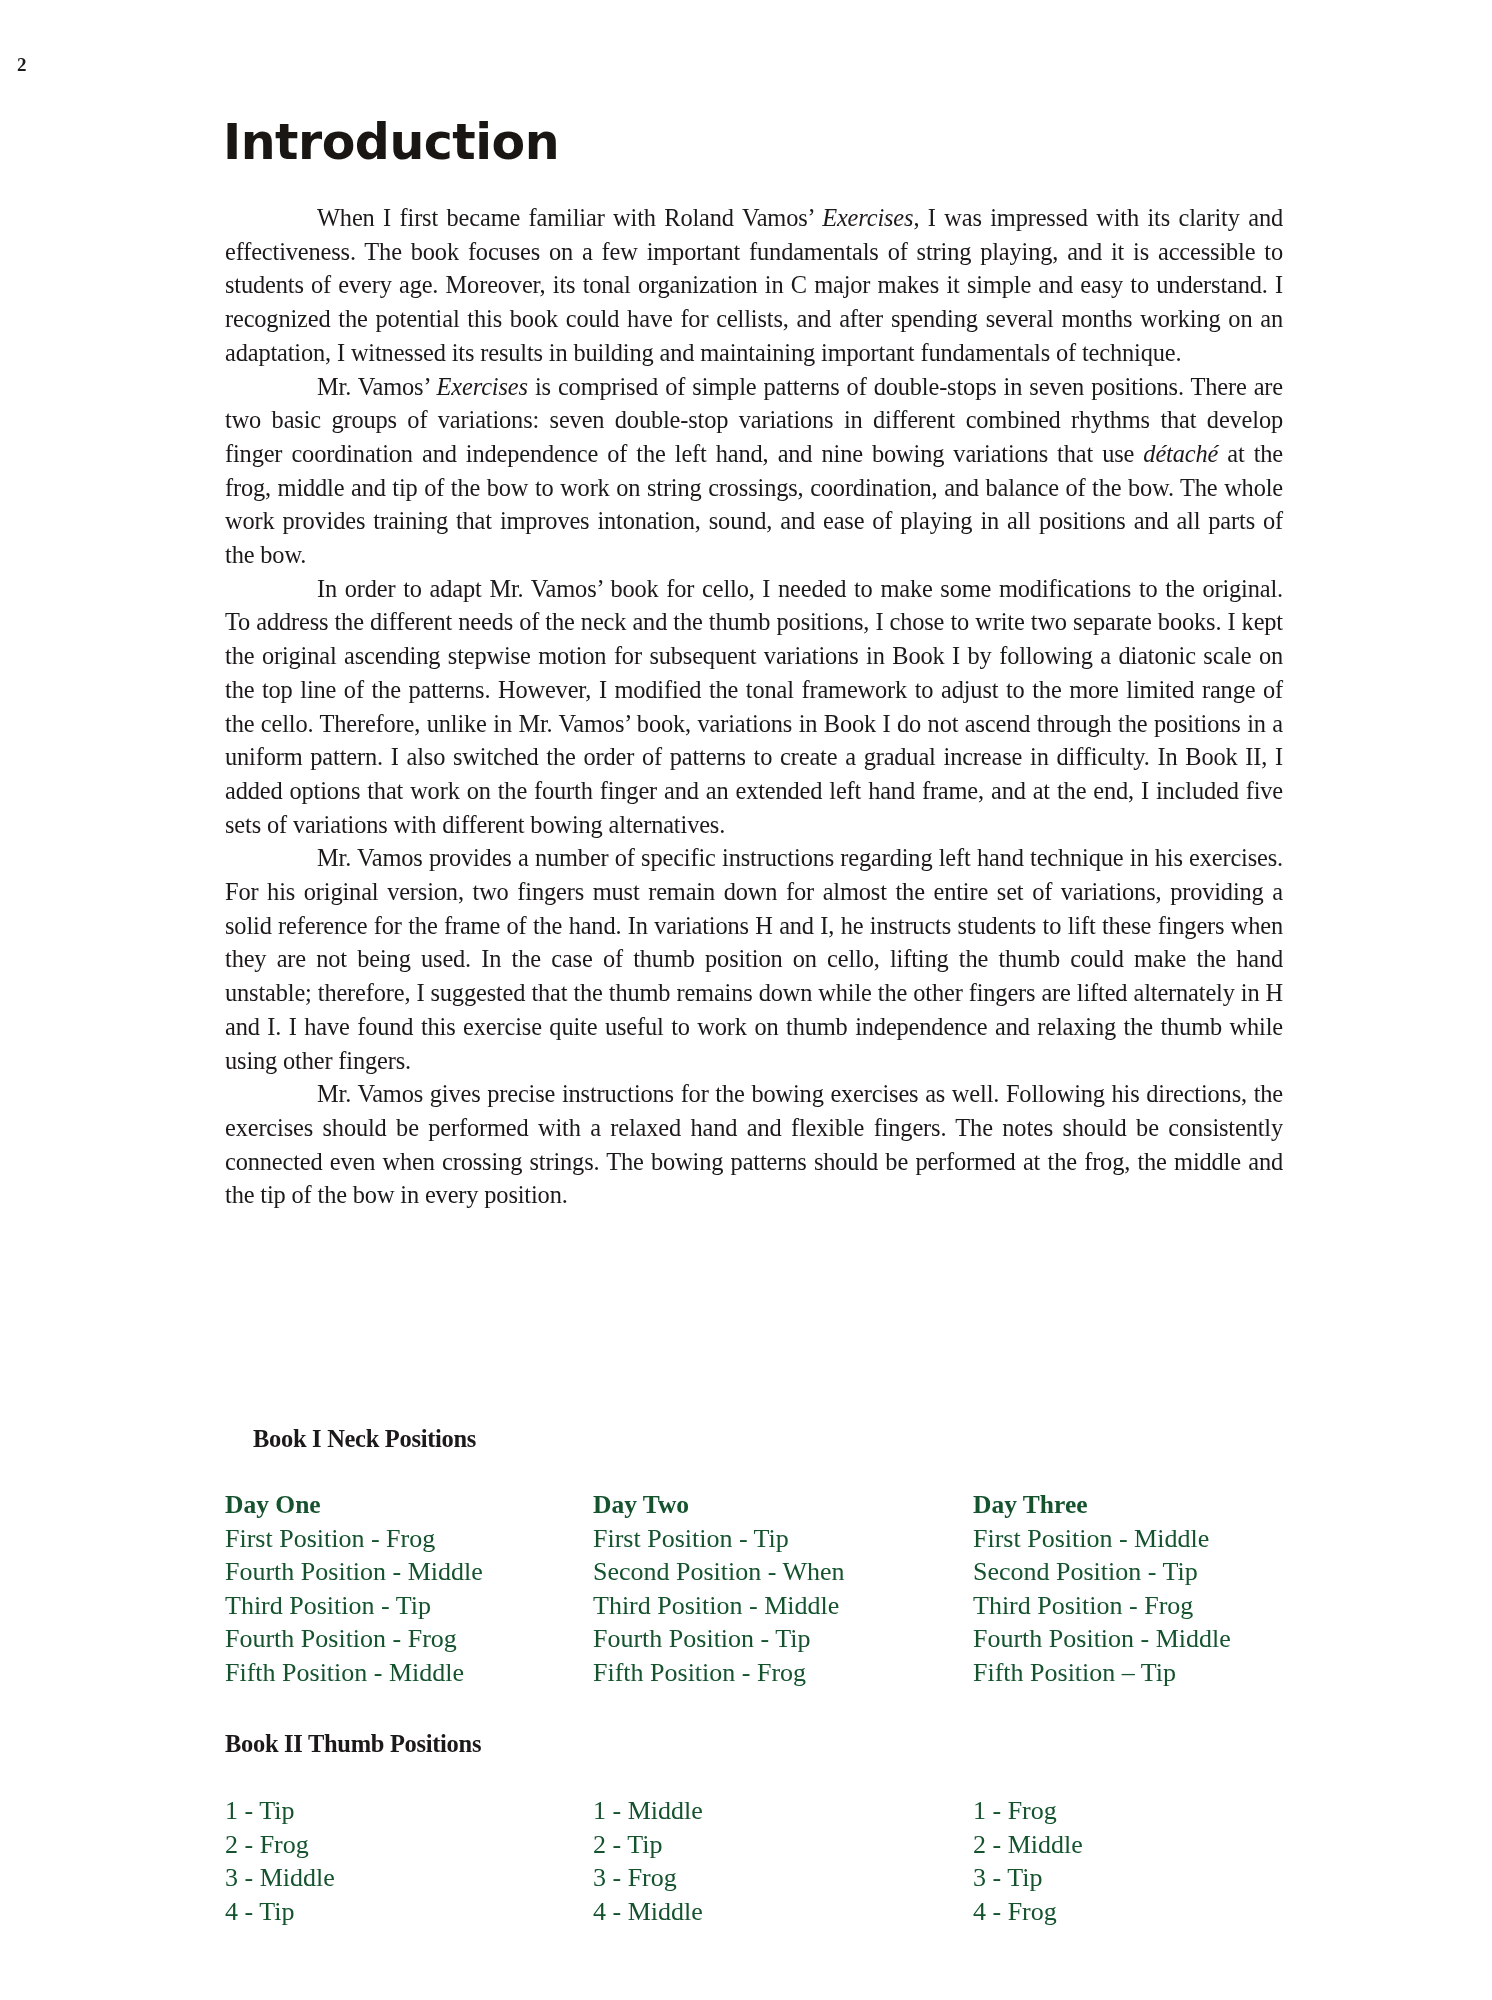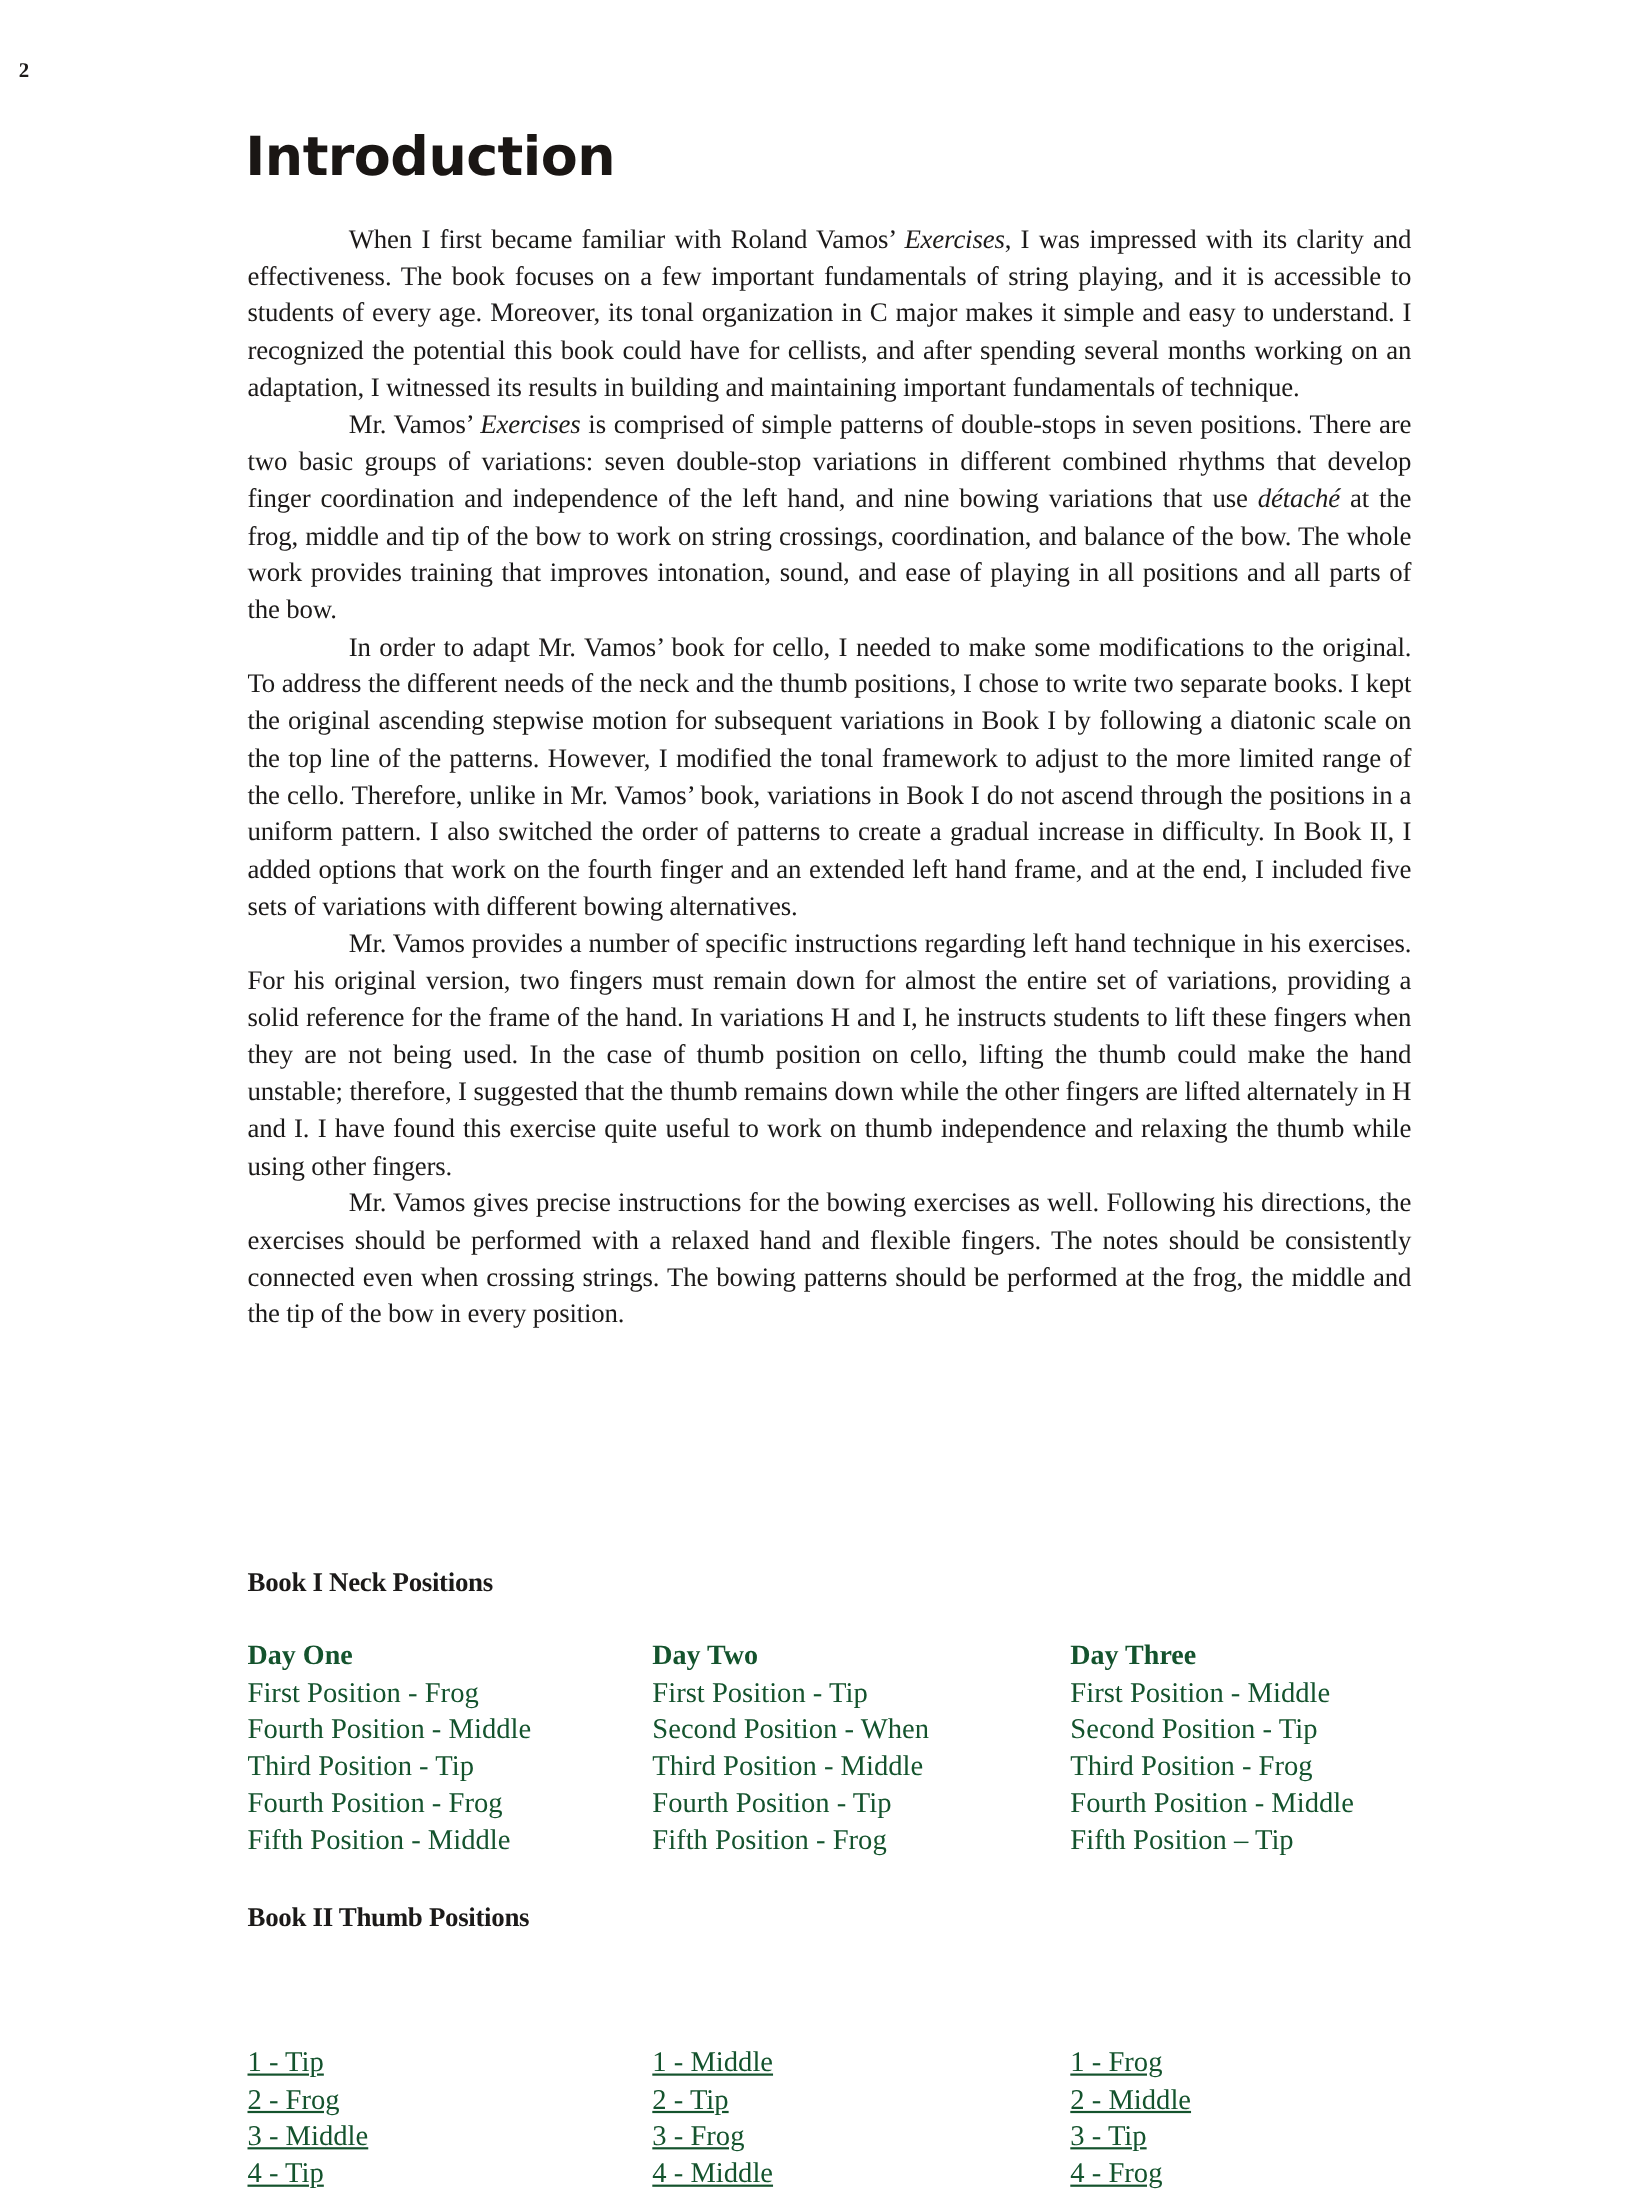--- a/index.html
+++ b/index.html
@@ -22,30 +22,30 @@
     position: absolute; left: 225px; top: 201px; width: 1058px;
     font-size: 24.4px; line-height: 33.7px; text-align: justify;
     letter-spacing: -0.15px;
   }
   .body-text p { margin: 0; text-indent: 92px; }
   .body-text em { font-style: italic; }
   .section-heading {
     position: absolute; left: 225px; margin: 0;
     font-size: 24.5px; font-weight: bold; letter-spacing: -0.3px; line-height: 1;
   }
-  #book1-heading { top: 1427px; }
+  #book1-heading { top: 1427px; margin-left: 28px; }
   #book2-heading { top: 1732px; }
   .col {
     position: absolute; font-size: 26px; line-height: 33.6px; color: #14532d;
   }
   .col .day-title { font-weight: bold; font-size: 25.5px; }
   .col div { white-space: nowrap; }
   .c1 { left: 225px; } .c2 { left: 593px; } .c3 { left: 961px; margin-left: 12px; }
   .book1-cols .col { top: 1488px; }
-  .book2-cols .col { top: 1858px; text-decoration: underline; }
+  .book2-cols .col { top: 1794px; }
 </style>
 </head>
 <body>
 
 <div class="page-number">2</div>
 
 <h1 class="title">Introduction</h1>
 
 <div class="body-text">
   <p><span>When I first became familiar with Roland Vamos’ </span><em>Exercises</em><span>, I was impressed with its clarity and effectiveness. The book focuses on a few important fundamentals of string playing, and it is accessible to students of every age. Moreover, its tonal organization in C major makes it simple and easy to understand. I recognized the potential this book could have for cellists, and after spending several months working on an adaptation, I witnessed its results in building and maintaining important fundamentals of technique.</span></p>

